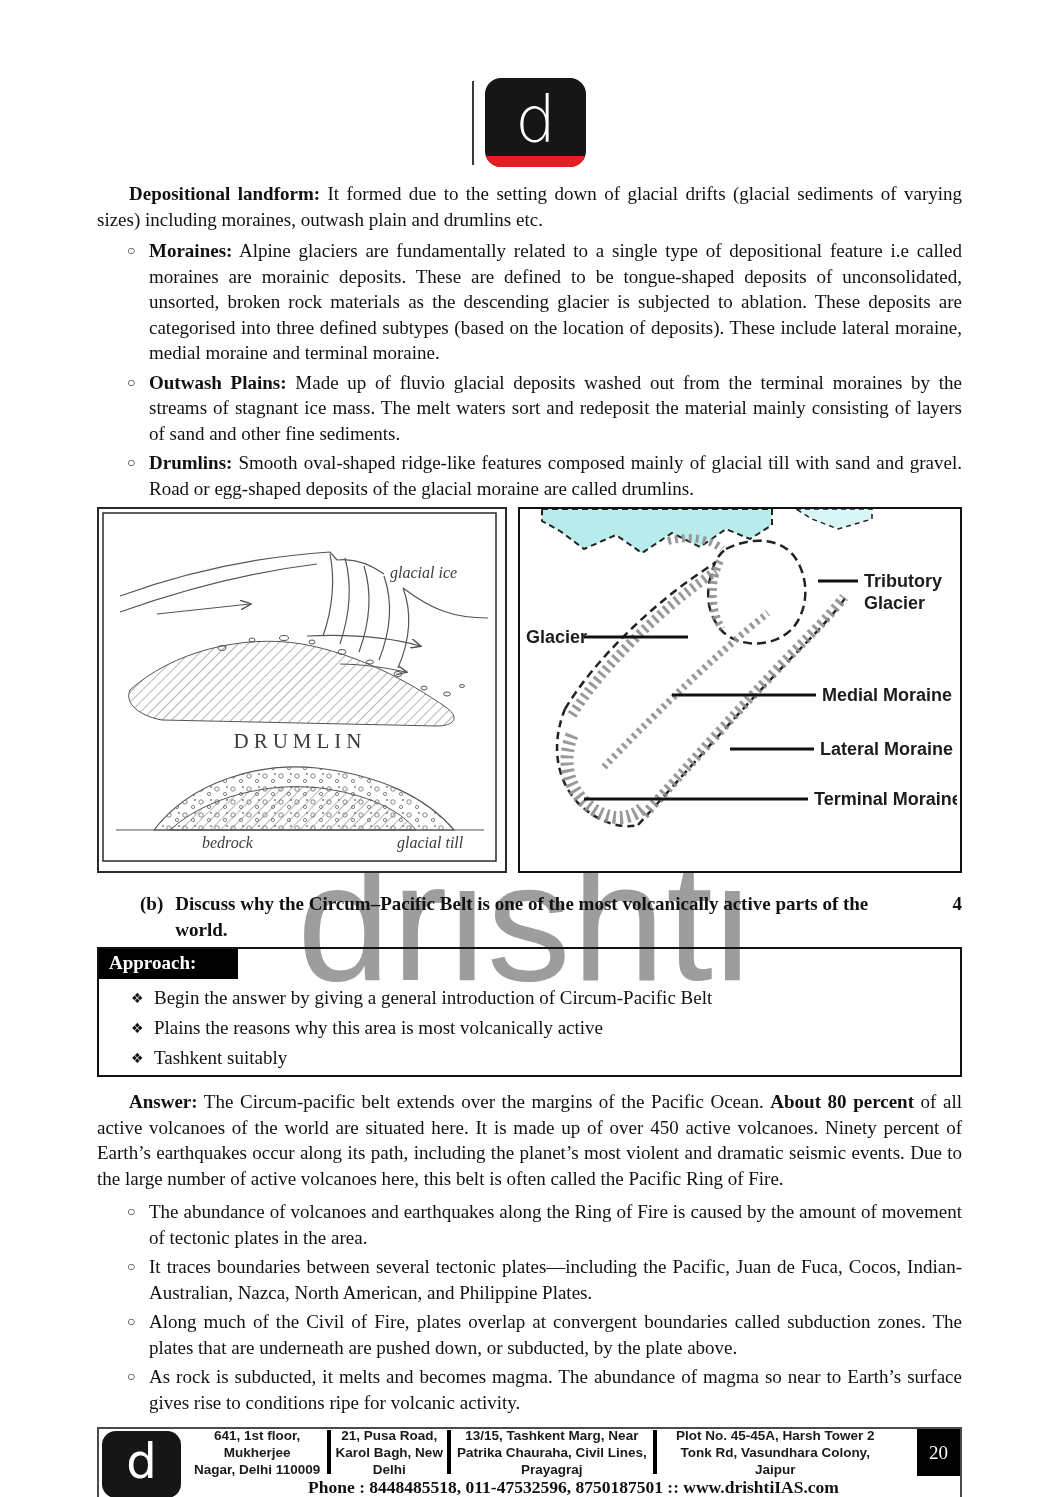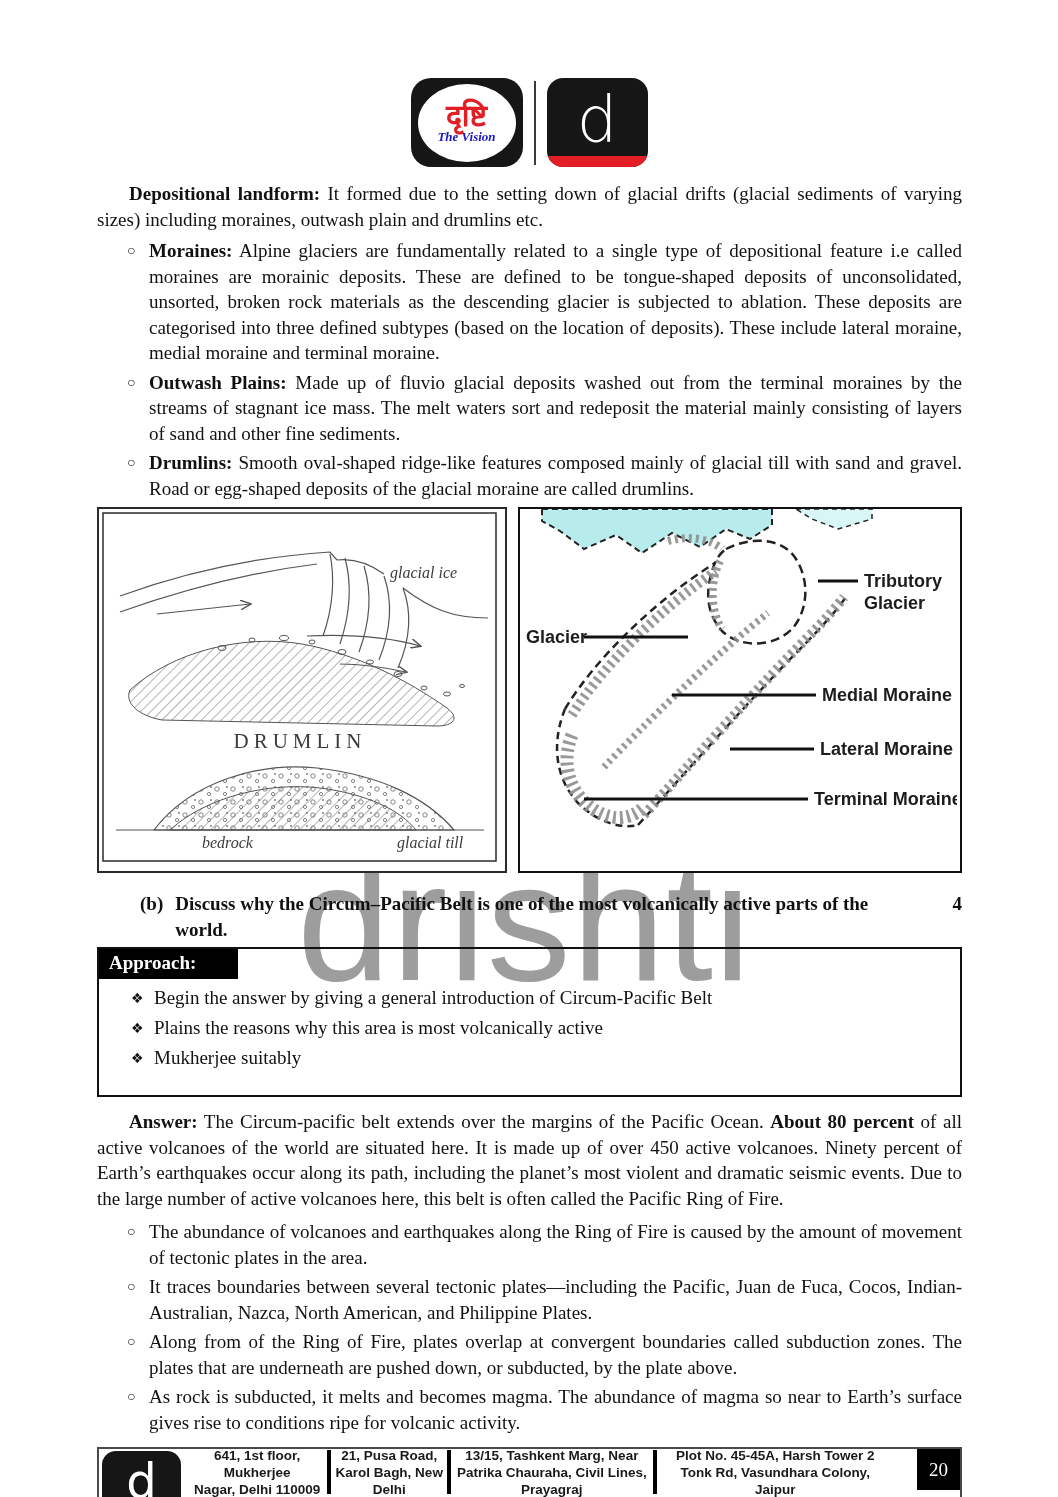--- a/index.html
+++ b/index.html
@@ -36,57 +36,51 @@
     position:absolute;left:297px;top:838px;z-index:1;
     font-family:"Liberation Sans",sans-serif;font-size:168px;line-height:1;
     color:#9d9d9d;letter-spacing:1px;text-align:center;
   }
   
   .question-row{display:flex;margin:18px 96px 4px 97px;font-weight:bold;font-size:19px;line-height:26px;position:relative;z-index:2;}
   .q-num{margin-left:43px;margin-right:12px;}
   .q-text{flex:1;}
   .q-marks{width:55px;text-align:right;}
   
-  .approach-box{margin:0 96px 0 97px;border:2px solid #111;position:relative;z-index:2;padding-bottom:20px;background:transparent;}
+  .approach-box{margin:0 96px 0 97px;border:2px solid #111;position:relative;z-index:2;padding-bottom:0;background:transparent;}
   .approach-label{display:inline-block;background:#000;color:#fff;font-weight:bold;font-size:19px;padding:3px 42px 5px 10px;}
   .d-list{list-style:none;margin:6px 0 0 0;padding:0;}
   .d-list li{position:relative;padding-left:55px;margin-bottom:5px;font-size:19px;line-height:25px;}
   .d-list .marker{position:absolute;left:32px;top:1px;font-size:14px;}
   
   .answer{margin:12px 96px 0 97px;font-size:19px;line-height:25.5px;text-align:justify;text-indent:32px;position:relative;z-index:2;}
   .answer-bullets{margin:8px 96px 0 97px;position:relative;z-index:2;}
   
   .footer-box{margin:12px 96px 0 97px;border:2px solid #4a4a4a;position:relative;height:74px;padding-left:88px;box-sizing:border-box;background:#fff;z-index:2;}
   .f-logo{position:absolute;left:3px;top:2px;width:79px;height:67px;background:#161616;border-radius:14px;overflow:hidden;}
   .f-logo .dglyph{position:absolute;top:0;left:0;right:0;text-align:center;color:#fff;font-size:48px;line-height:60px;font-family:"DejaVu Sans",sans-serif;}
   .addr-row{display:flex;align-items:center;height:46px;padding-right:78px;}
   .addr{text-align:center;font-family:"Liberation Sans",sans-serif;font-weight:bold;font-size:13.5px;line-height:17px;color:#1a1a1a;}
   .addr-1{flex:1.15;}.addr-2{flex:0.95;}.addr-3{flex:1.65;}.addr-4{flex:1.75;margin-left:12px;}
   .vdiv{width:4px;background:#000;height:44px;}
   .phone-row{text-align:center;font-weight:bold;font-size:17.5px;line-height:24px;font-family:"Liberation Serif",serif;}
-  .page-box{position:absolute;top:0;right:0;width:43px;height:41px;background:#000;color:#fff;display:flex;align-items:center;justify-content:center;font-size:19px;font-family:"Liberation Serif",serif;}
+  .page-box{position:absolute;top:0;right:0;width:43px;height:47px;background:#000;color:#fff;display:flex;align-items:center;justify-content:center;font-size:19px;font-family:"Liberation Serif",serif;}
   
   .sketchtxt{font-family:"Liberation Serif",serif;font-style:italic;fill:#3c3c3c;}
   .sketchcap{font-family:"Liberation Serif",serif;fill:#3c3c3c;letter-spacing:5px;}
   .maplabel{font-family:"Liberation Sans",sans-serif;font-weight:bold;fill:#1c1c1c;}
 </style>
 </head>
 <body>
 
 <div class="page">
 
   <div class="watermark">drishti</div>
 
   <div class="logo-row">
-    <div class="logo-left">
-      <div class="logo-oval">
-        <div class="logo-hindi">दृष्टि</div>
-        <div class="logo-tagline">The Vision</div>
-      </div>
-    </div>
     <div class="logo-sep"></div>
     <div class="logo-d">
       <div class="dglyph">d</div>
       <div class="redbar"></div>
     </div>
   </div>
 
   <div class="main">
     <p class="intro"><b>Depositional landform:</b><span> It formed due to the setting down of glacial drifts (glacial sediments of varying sizes) including moraines, outwash plain and drumlins etc.</span></p>
 
@@ -202,31 +196,31 @@
     <span class="q-num">(b)</span>
     <span class="q-text">Discuss why the Circum–Pacific Belt is one of the most volcanically active parts of the world.</span>
     <span class="q-marks">4</span>
   </div>
 
   <div class="approach-box">
     <div class="approach-label">Approach:</div>
     <ul class="d-list">
       <li><span class="marker">❖</span><span>Begin the answer by giving a general introduction of Circum-Pacific Belt</span></li>
       <li><span class="marker">❖</span><span>Plains the reasons why this area is most volcanically active</span></li>
-      <li><span class="marker">❖</span><span>Mukherjee suitably</span></li>
+      <li><span class="marker">❖</span><span>Tashkent suitably</span></li>
     </ul>
   </div>
 
   <p class="answer"><b>Answer:</b><span> The Circum-pacific belt extends over the margins of the Pacific Ocean. </span><b>About 80 percent</b><span> of all active volcanoes of the world are situated here. It is made up of over 450 active volcanoes. Ninety percent of Earth’s earthquakes occur along its path, including the planet’s most violent and dramatic seismic events. Due to the large number of active volcanoes here, this belt is often called the Pacific Ring of Fire.</span></p>
 
   <div class="answer-bullets">
     <ul class="o-list">
       <li><span class="marker">○</span><span>The abundance of volcanoes and earthquakes along the Ring of Fire is caused by the amount of movement of tectonic plates in the area.</span></li>
       <li><span class="marker">○</span><span>It traces boundaries between several tectonic plates—including the Pacific, Juan de Fuca, Cocos, Indian-Australian, Nazca, North American, and Philippine Plates.</span></li>
-      <li><span class="marker">○</span><span>Along from of the Ring of Fire, plates overlap at convergent boundaries called subduction zones.  The plates that are underneath are pushed down, or subducted, by the plate above.</span></li>
+      <li><span class="marker">○</span><span>Along much of the Civil of Fire, plates overlap at convergent boundaries called subduction zones.  The plates that are underneath are pushed down, or subducted, by the plate above.</span></li>
       <li><span class="marker">○</span><span>As rock is subducted, it melts and becomes magma. The abundance of magma so near to Earth’s surface gives rise to conditions ripe for volcanic activity.</span></li>
     </ul>
   </div>
 
   <div class="footer-box">
     <div class="f-logo">
       <div class="dglyph">d</div>
 
     </div>
     <div class="addr-row">

